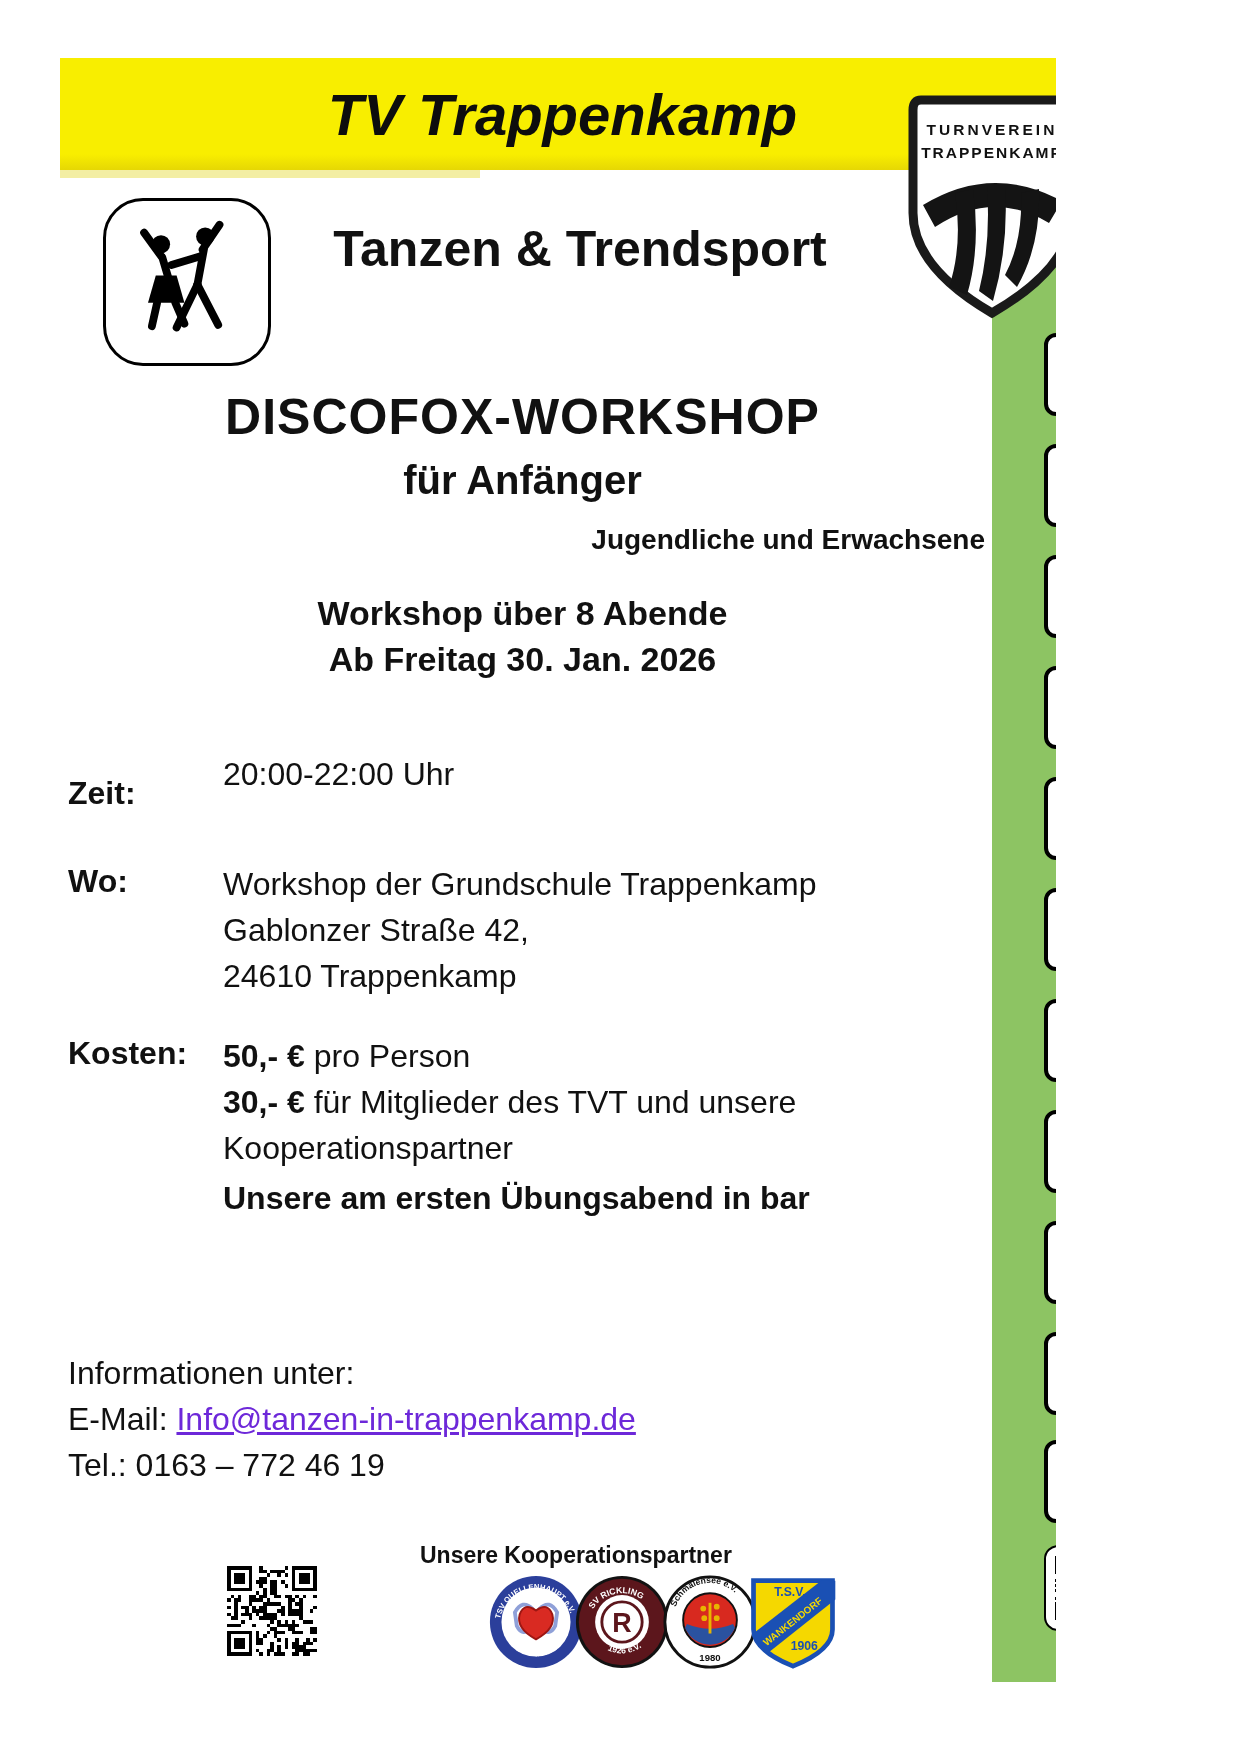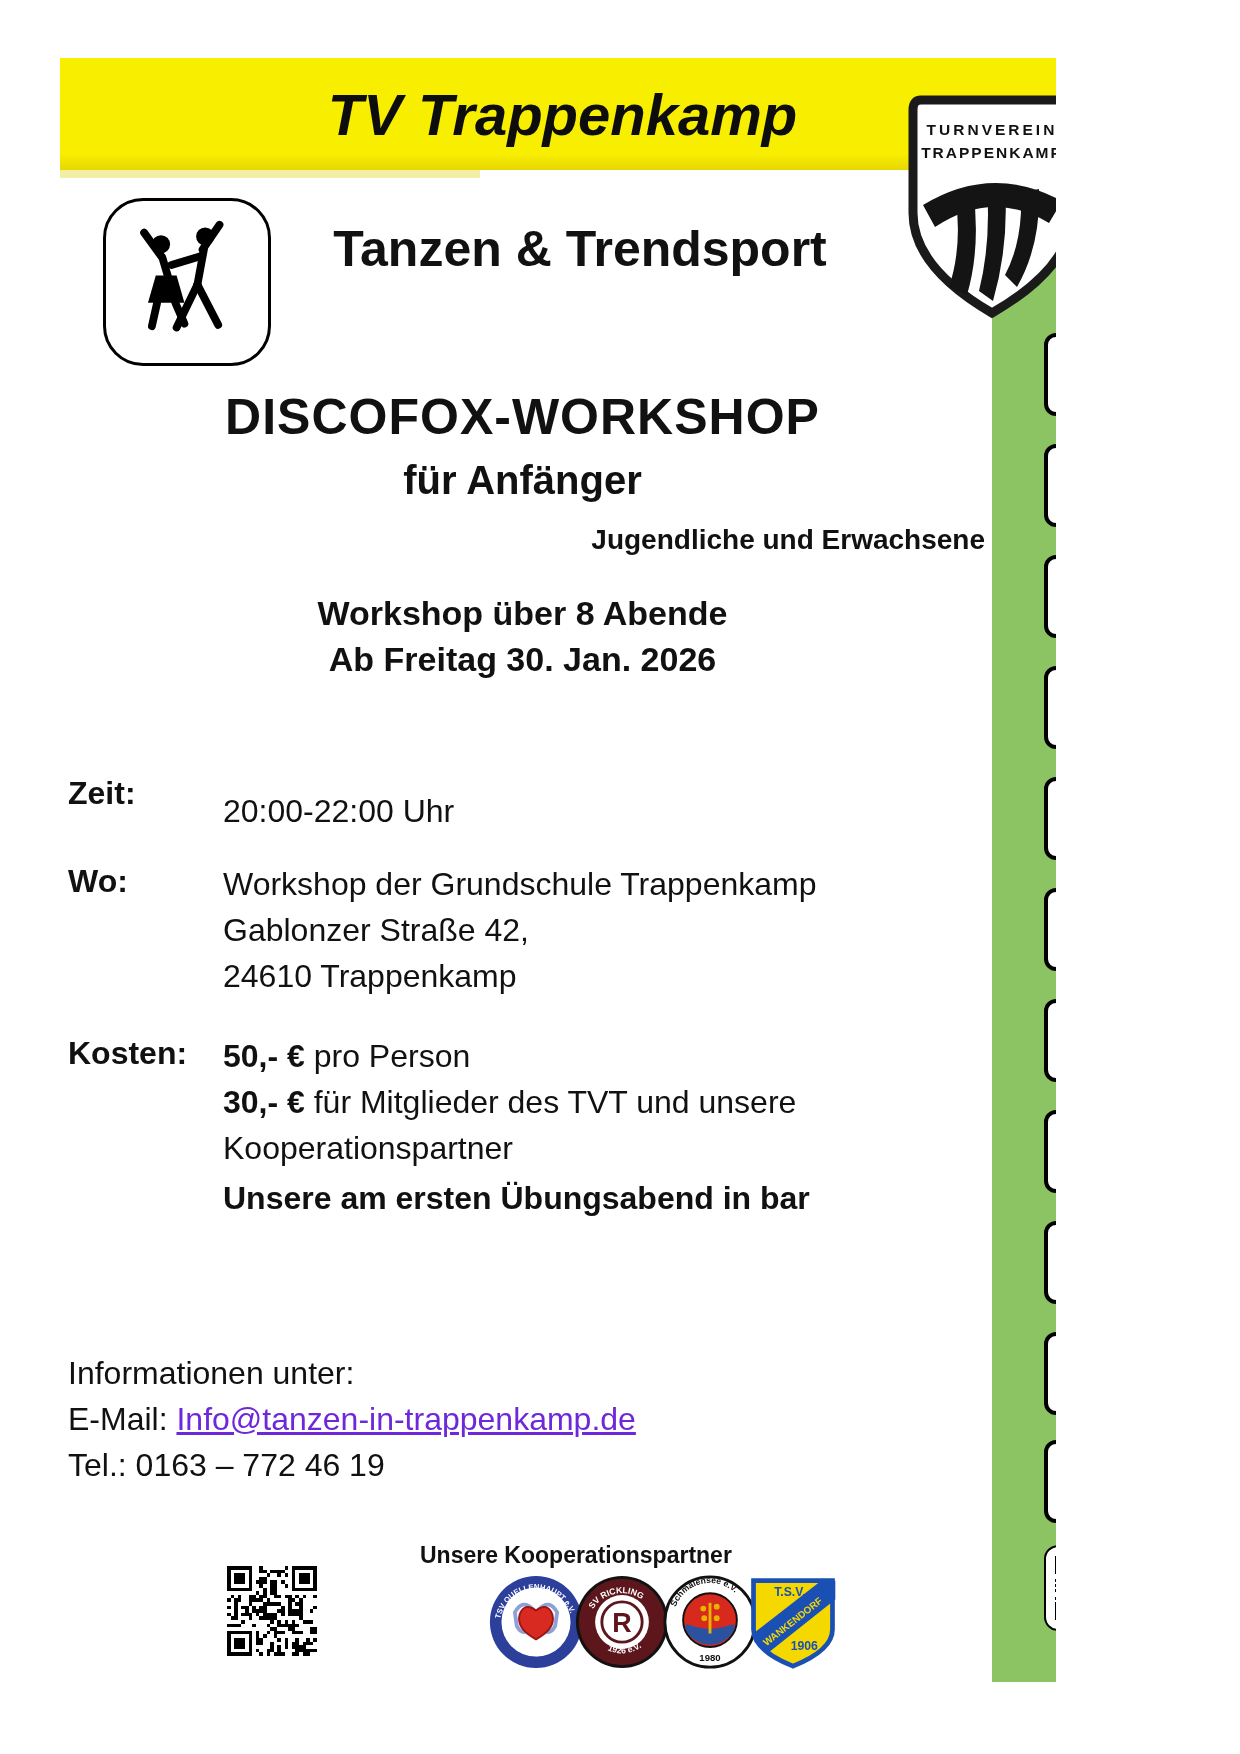--- a/index.html
+++ b/index.html
@@ -88,21 +88,21 @@
   </div>
 
   <div class="h-tanzen">Tanzen &amp; Trendsport</div>
   <div class="h-disco">DISCOFOX-WORKSHOP</div>
   <div class="h-anf">für Anfänger</div>
   <div class="h-jug">Jugendliche und Erwachsene</div>
   <div class="h-w1">Workshop über 8 Abende</div>
   <div class="h-w2">Ab Freitag 30. Jan. 2026</div>
 
   <div class="lbl" style="top:775px">Zeit:</div>
-  <div class="val" style="top:788px">20:00-22:00 Uhr</div>
+  <div class="val" style="top:751px">20:00-22:00 Uhr</div>
 
   <div class="lbl" style="top:863px">Wo:</div>
   <div class="val" style="top:861px">
     <div>Workshop der Grundschule Trappenkamp</div>
     <div>Gablonzer Straße 42,</div>
     <div>24610 Trappenkamp</div>
   </div>
 
   <div class="lbl" style="top:1035px">Kosten:</div>
   <div class="val" style="top:1033px">

